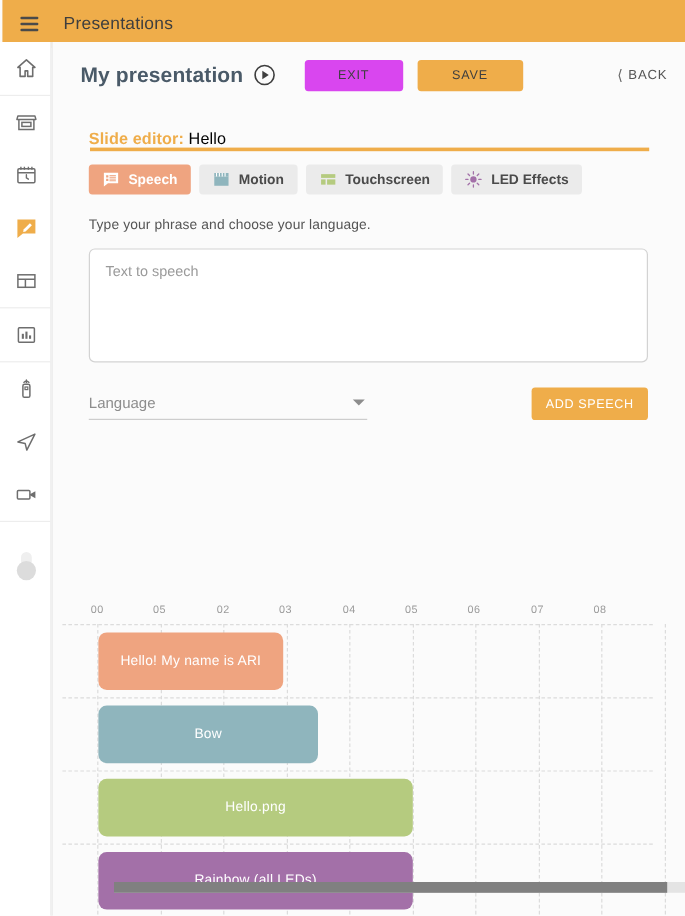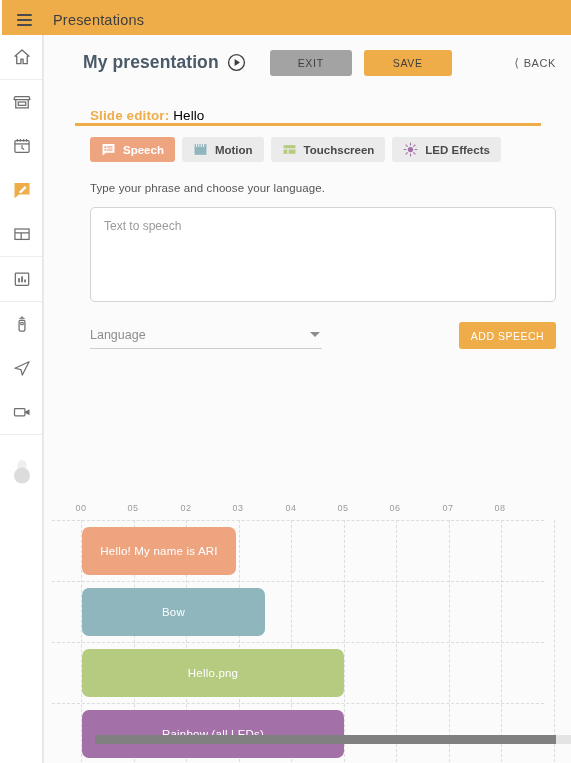--- a/index.html
+++ b/index.html
@@ -55,21 +55,20 @@
     width: 26px; height: 26px; position: relative;
   }
 
   
   .main {
     position: absolute; top: 35px; left: 43px;
     width: 528px; height: 728px;
     background: #fbfbfb;
     border-left: 1px solid #eaeaea;
     overflow: hidden;
-    padding-left: 16px;
   }
 
   .page-head {
     position: relative;
     height: 55px;
     display: flex; align-items: center;
     padding: 0 15px 0 23px;
   }
   .page-title {
     font-size: 17.5px; font-weight: bold; color: #4a5a68;
@@ -79,21 +78,21 @@
     width: 19px; height: 19px; margin-left: 8px;
     cursor: pointer; flex: 0 0 auto;
   }
   .btn {
     border: none; border-radius: 3px;
     font-size: 10.5px; letter-spacing: .7px;
     color: #3f3f3f; cursor: pointer;
     font-family: "Liberation Sans", sans-serif;
   }
   .btn-exit {
-    background: #a3a3a3; width: 82px; height: 26px; margin-left: 24px;
+    background: #d946ef; width: 82px; height: 26px; margin-left: 24px;
   }
   .btn-save {
     background: #efad4a; width: 88px; height: 26px; margin-left: 12px;
   }
   .back-link {
     margin-left: auto; font-size: 11px; letter-spacing: .6px;
     color: #555; display: flex; align-items: center; gap: 4px;
     cursor: pointer;
   }
   .chev { font-size: 12px; line-height: 1; color: #6a6a6a; }

